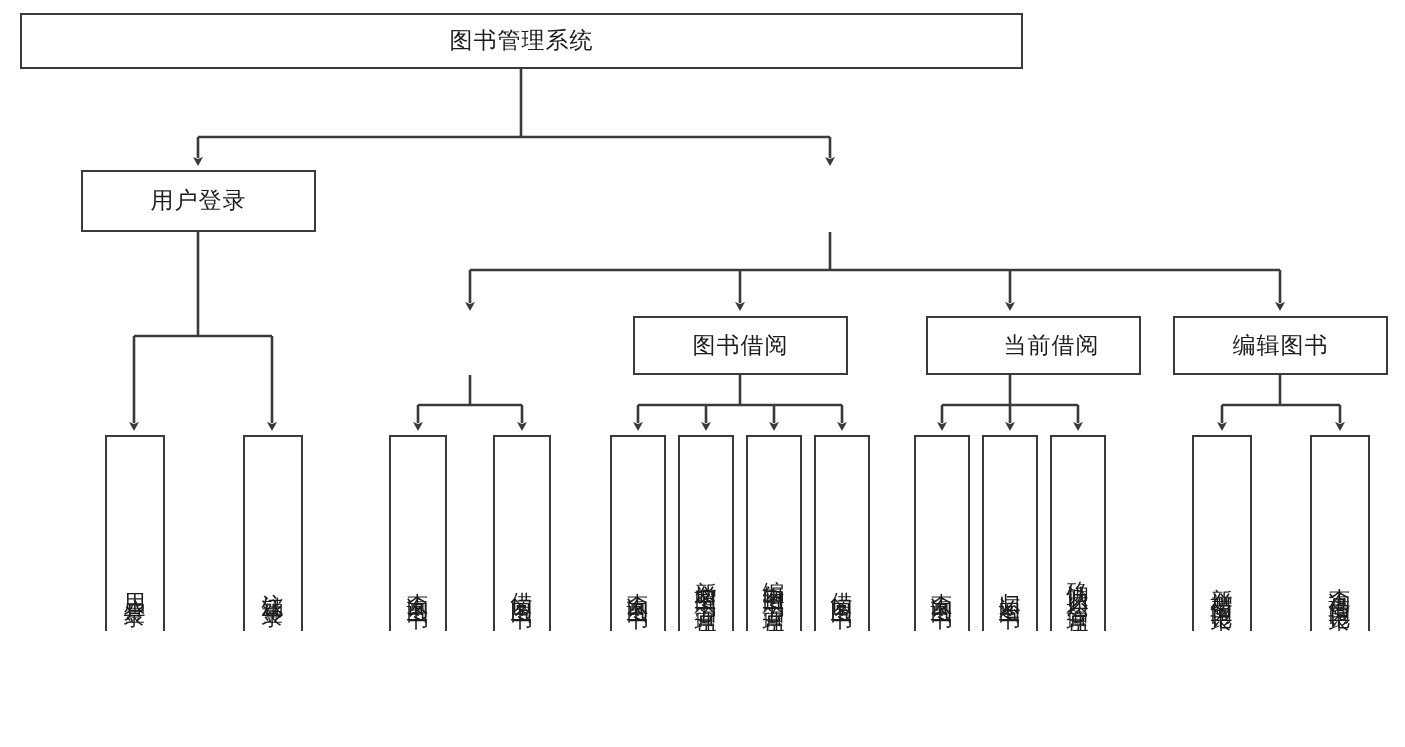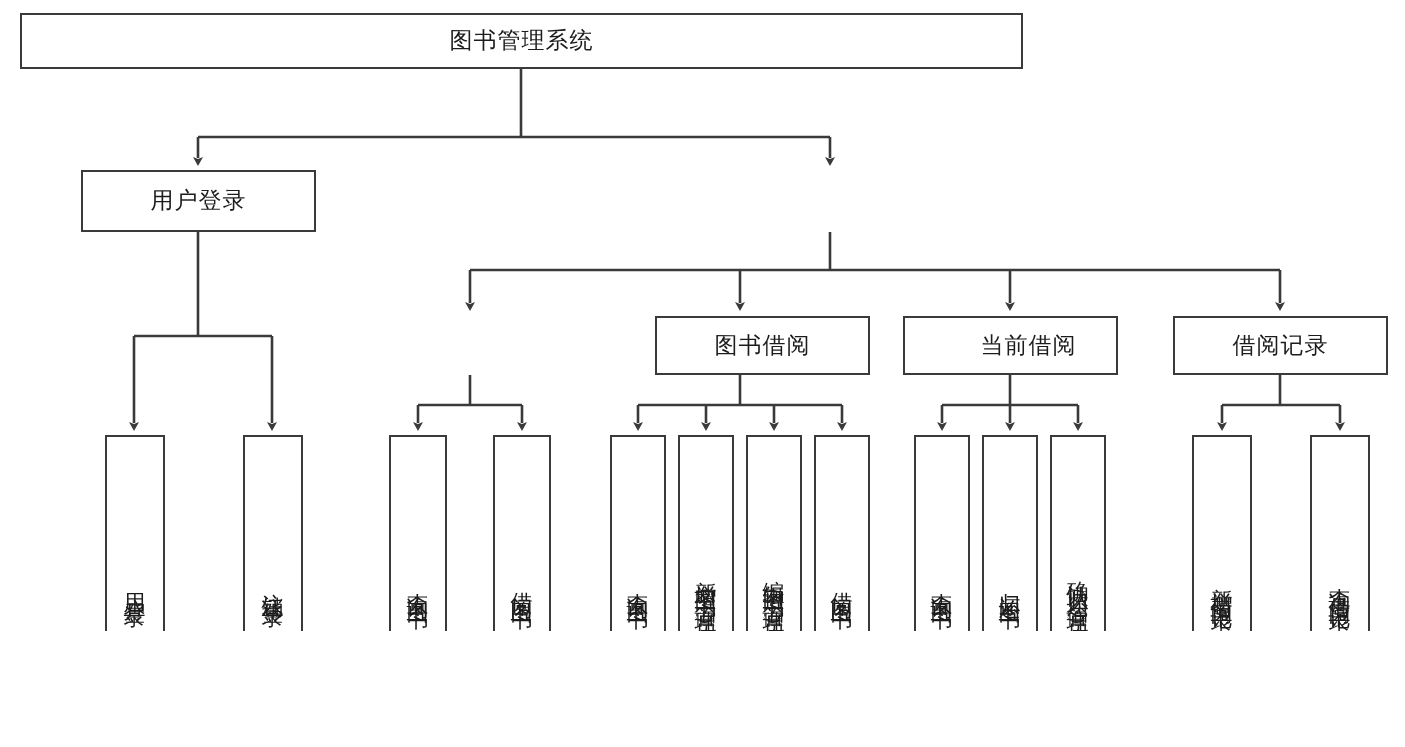--- a/index.html
+++ b/index.html
@@ -128,28 +128,28 @@
   </svg>
 
   <div class="node node-h node-root" style="left:20px; top:13px; width:1003px; height:56px;">
     <span>图书管理系统</span>
   </div>
 
   <div class="node node-h" style="left:81px; top:170px; width:235px; height:62px;">
     <span>用户登录</span>
   </div>
 
-  <div class="node node-h" style="left:655px; top:316px; width:215px; height:59px;">
+  <div class="node node-h" style="left:633px; top:316px; width:215px; height:59px;">
     <span>图书借阅</span>
   </div>
-  <div class="node node-h" style="left:903px; top:316px; width:215px; height:59px;padding-left:36px;">
+  <div class="node node-h" style="left:926px; top:316px; width:215px; height:59px;padding-left:36px;">
     <span>当前借阅</span>
   </div>
   <div class="node node-h" style="left:1173px; top:316px; width:215px; height:59px;">
-    <span>借阅记录</span>
+    <span>编辑图书</span>
   </div>
 
   <div class="node node-v" style="left:105px; top:435px; width:60px; height:300px;">
     <span class="vlabel">用户登录</span>
   </div>
   <div class="node node-v" style="left:243px; top:435px; width:60px; height:300px;">
     <span class="vlabel">注销登录</span>
   </div>
 
   <div class="node node-v" style="left:389px; top:435px; width:58px; height:300px;">

